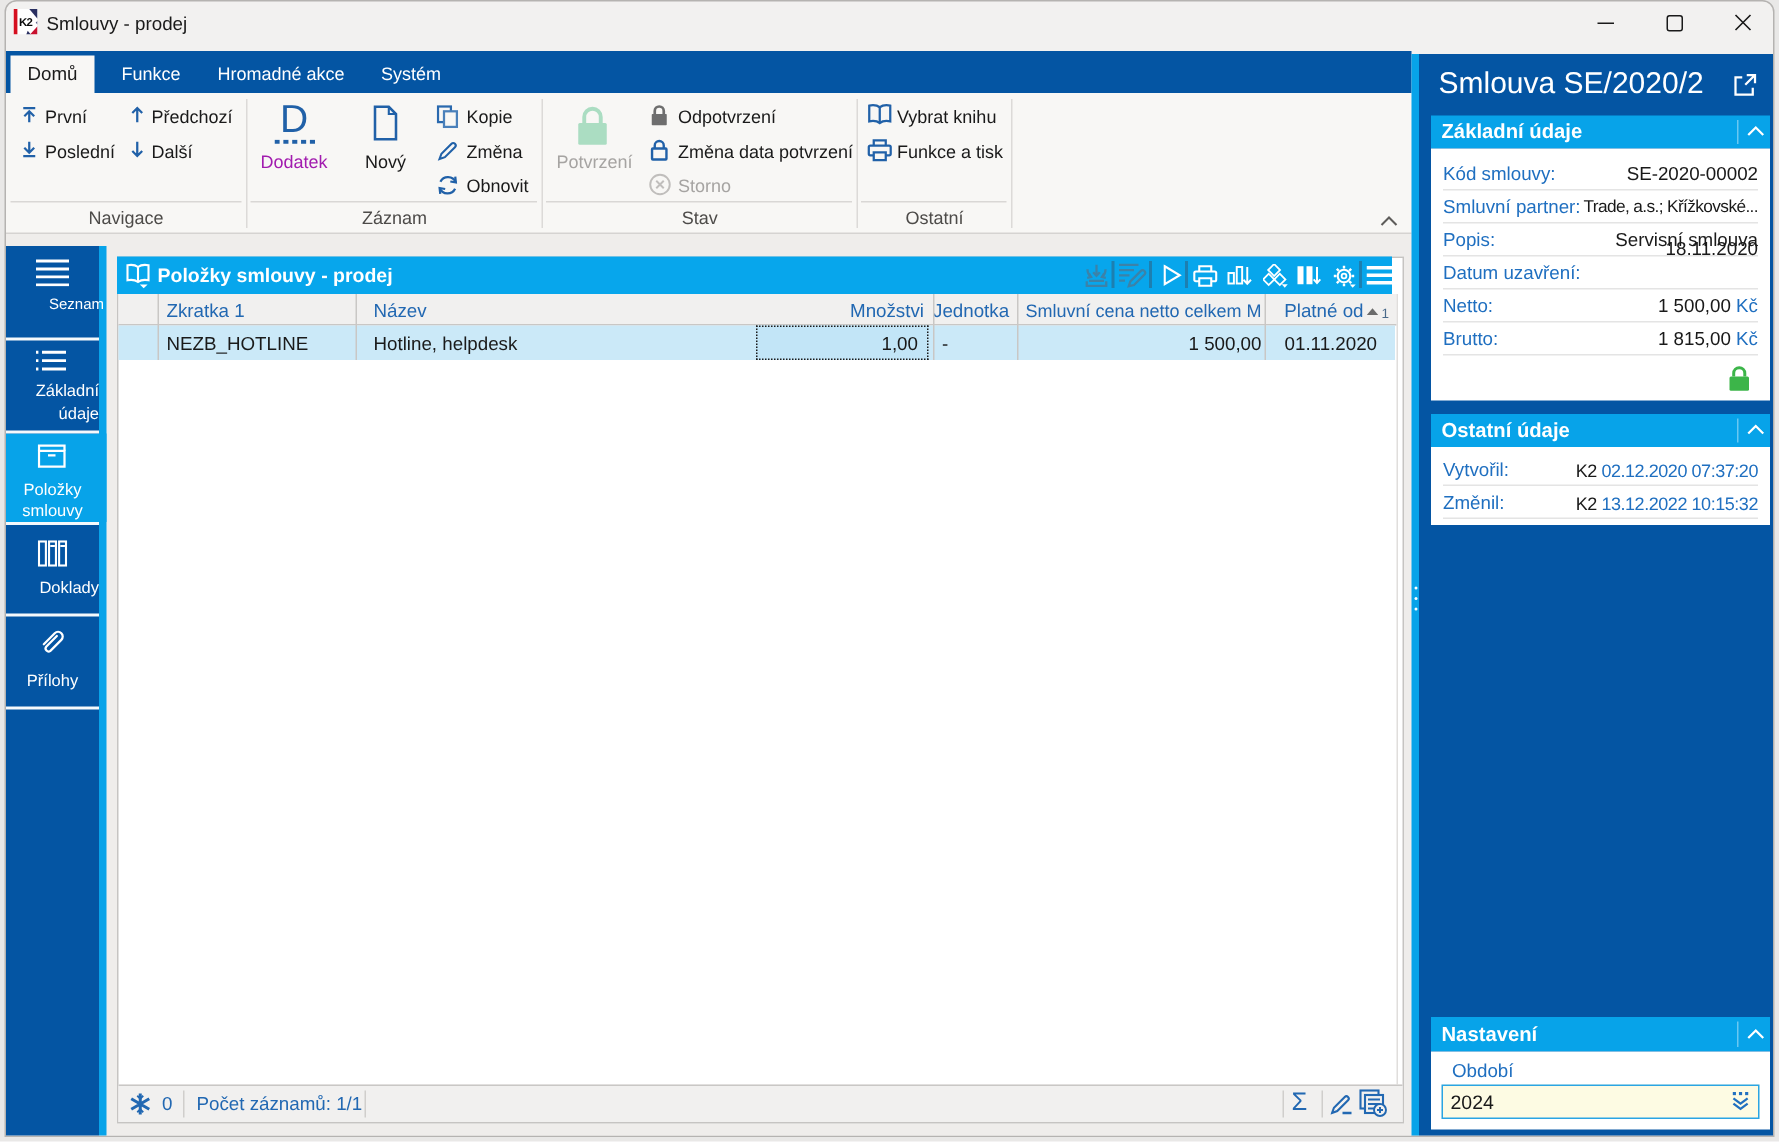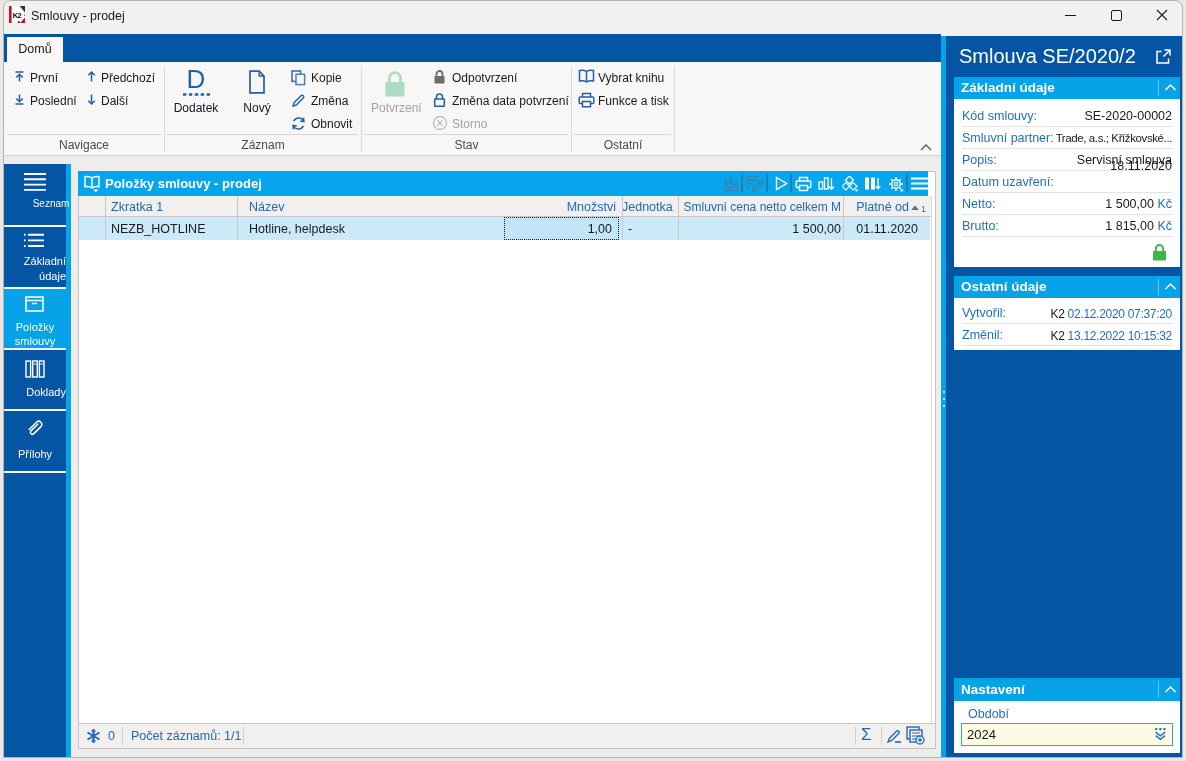--- a/index.html
+++ b/index.html
@@ -32,20 +32,25 @@
 <div class="abs" style="left:1111px;top:10px;width:9px;height:9px;border:1px solid #1a1a1a;border-radius:2px;"></div>
 <div class="abs" style="left:1156px;top:9px;">
 <svg width="12" height="12">
         <path d="M1 1 L11 11 M11 1 L1 11" stroke="#1a1a1a" stroke-width="1.1" fill="none"></path>
       </svg>
 </div>
 
 <div class="abs" style="left:4px;top:34px;width:937px;height:28px;background:#0455a3;"></div>
 <div class="abs" style="left:7px;top:37px;width:56px;height:25px;background:#f8f7f5;"></div>
 <div class="abs" style="left:7px;top:37px;width:56px;height:25px;line-height:25px;text-align:center;font-size:12.5px;color:#1a1a1a;">Domů</div>
+<div class="abs" style="left:63px;top:37px;width:320px;height:25px;line-height:25px;font-size:12px;color:#fff;">
+<span style="position:absolute;left:18px;">Funkce</span>
+<span style="position:absolute;left:82px;">Hromadné akce</span>
+<span style="position:absolute;left:191px;">Systém</span>
+</div>
 
 <div class="abs" style="left:4px;top:62px;width:937px;height:94px;background:#f8f7f5;border-bottom:1px solid #d5d3d1;box-sizing:border-box;"></div>
 <div class="abs" style="left:164px;top:66px;width:1px;height:86px;background:#dcdad8;"></div>
 <div class="abs" style="left:361px;top:66px;width:1px;height:86px;background:#dcdad8;"></div>
 <div class="abs" style="left:571px;top:66px;width:1px;height:86px;background:#dcdad8;"></div>
 <div class="abs" style="left:674px;top:66px;width:1px;height:86px;background:#dcdad8;"></div>
 
 <div class="abs" style="left:7px;top:134px;width:154px;height:1px;background:#d9d7d5;"></div>
 <div class="abs" style="left:167px;top:134px;width:191px;height:1px;background:#d9d7d5;"></div>
 <div class="abs" style="left:364px;top:134px;width:204px;height:1px;background:#d9d7d5;"></div>
@@ -84,21 +89,21 @@
       </svg>
 </div>
 <div class="abs t12" style="left:101px;top:93.5px;color:#1a1a1a;">Další</div>
 
 <div class="abs" style="left:180px;top:66px;width:32px;height:26px;text-align:center;font-size:26px;color:#2161a8;font-weight:400;line-height:26px;">D</div>
 <div class="abs" style="left:183px;top:93px;">
       <svg width="27" height="3">
         <line x1="0" y1="1.5" x2="27" y2="1.5" stroke="#2161a8" stroke-width="2.6" stroke-dasharray="3.4,2.5"></line>
       </svg>
     </div>
-<div class="abs t12" style="left:172px;top:101px;width:48px;text-align:center;color:#0f172a;">Dodatek</div>
+<div class="abs t12" style="left:172px;top:101px;width:48px;text-align:center;color:#a21caf;">Dodatek</div>
 <div class="abs" style="left:247px;top:70px;">
 <svg width="20" height="24" viewBox="0 0 20 24">
 <path d="M3 1.2 H12.2 L17 6 V22.8 H3 Z" fill="none" stroke="#2161a8" stroke-width="1.7"></path>
 <path d="M12.2 1.2 V6 H17" fill="none" stroke="#2161a8" stroke-width="1.4"></path>
 </svg>
 </div>
 <div class="abs t12" style="left:240px;top:101px;width:34px;text-align:center;color:#1a1a1a;">Nový</div>
 <div class="abs" style="left:291px;top:70px;">
 <svg width="16" height="16">
         <rect x="1" y="1" width="8.6" height="10.4" fill="none" stroke="#2a69ae" stroke-width="1.5"></rect>

